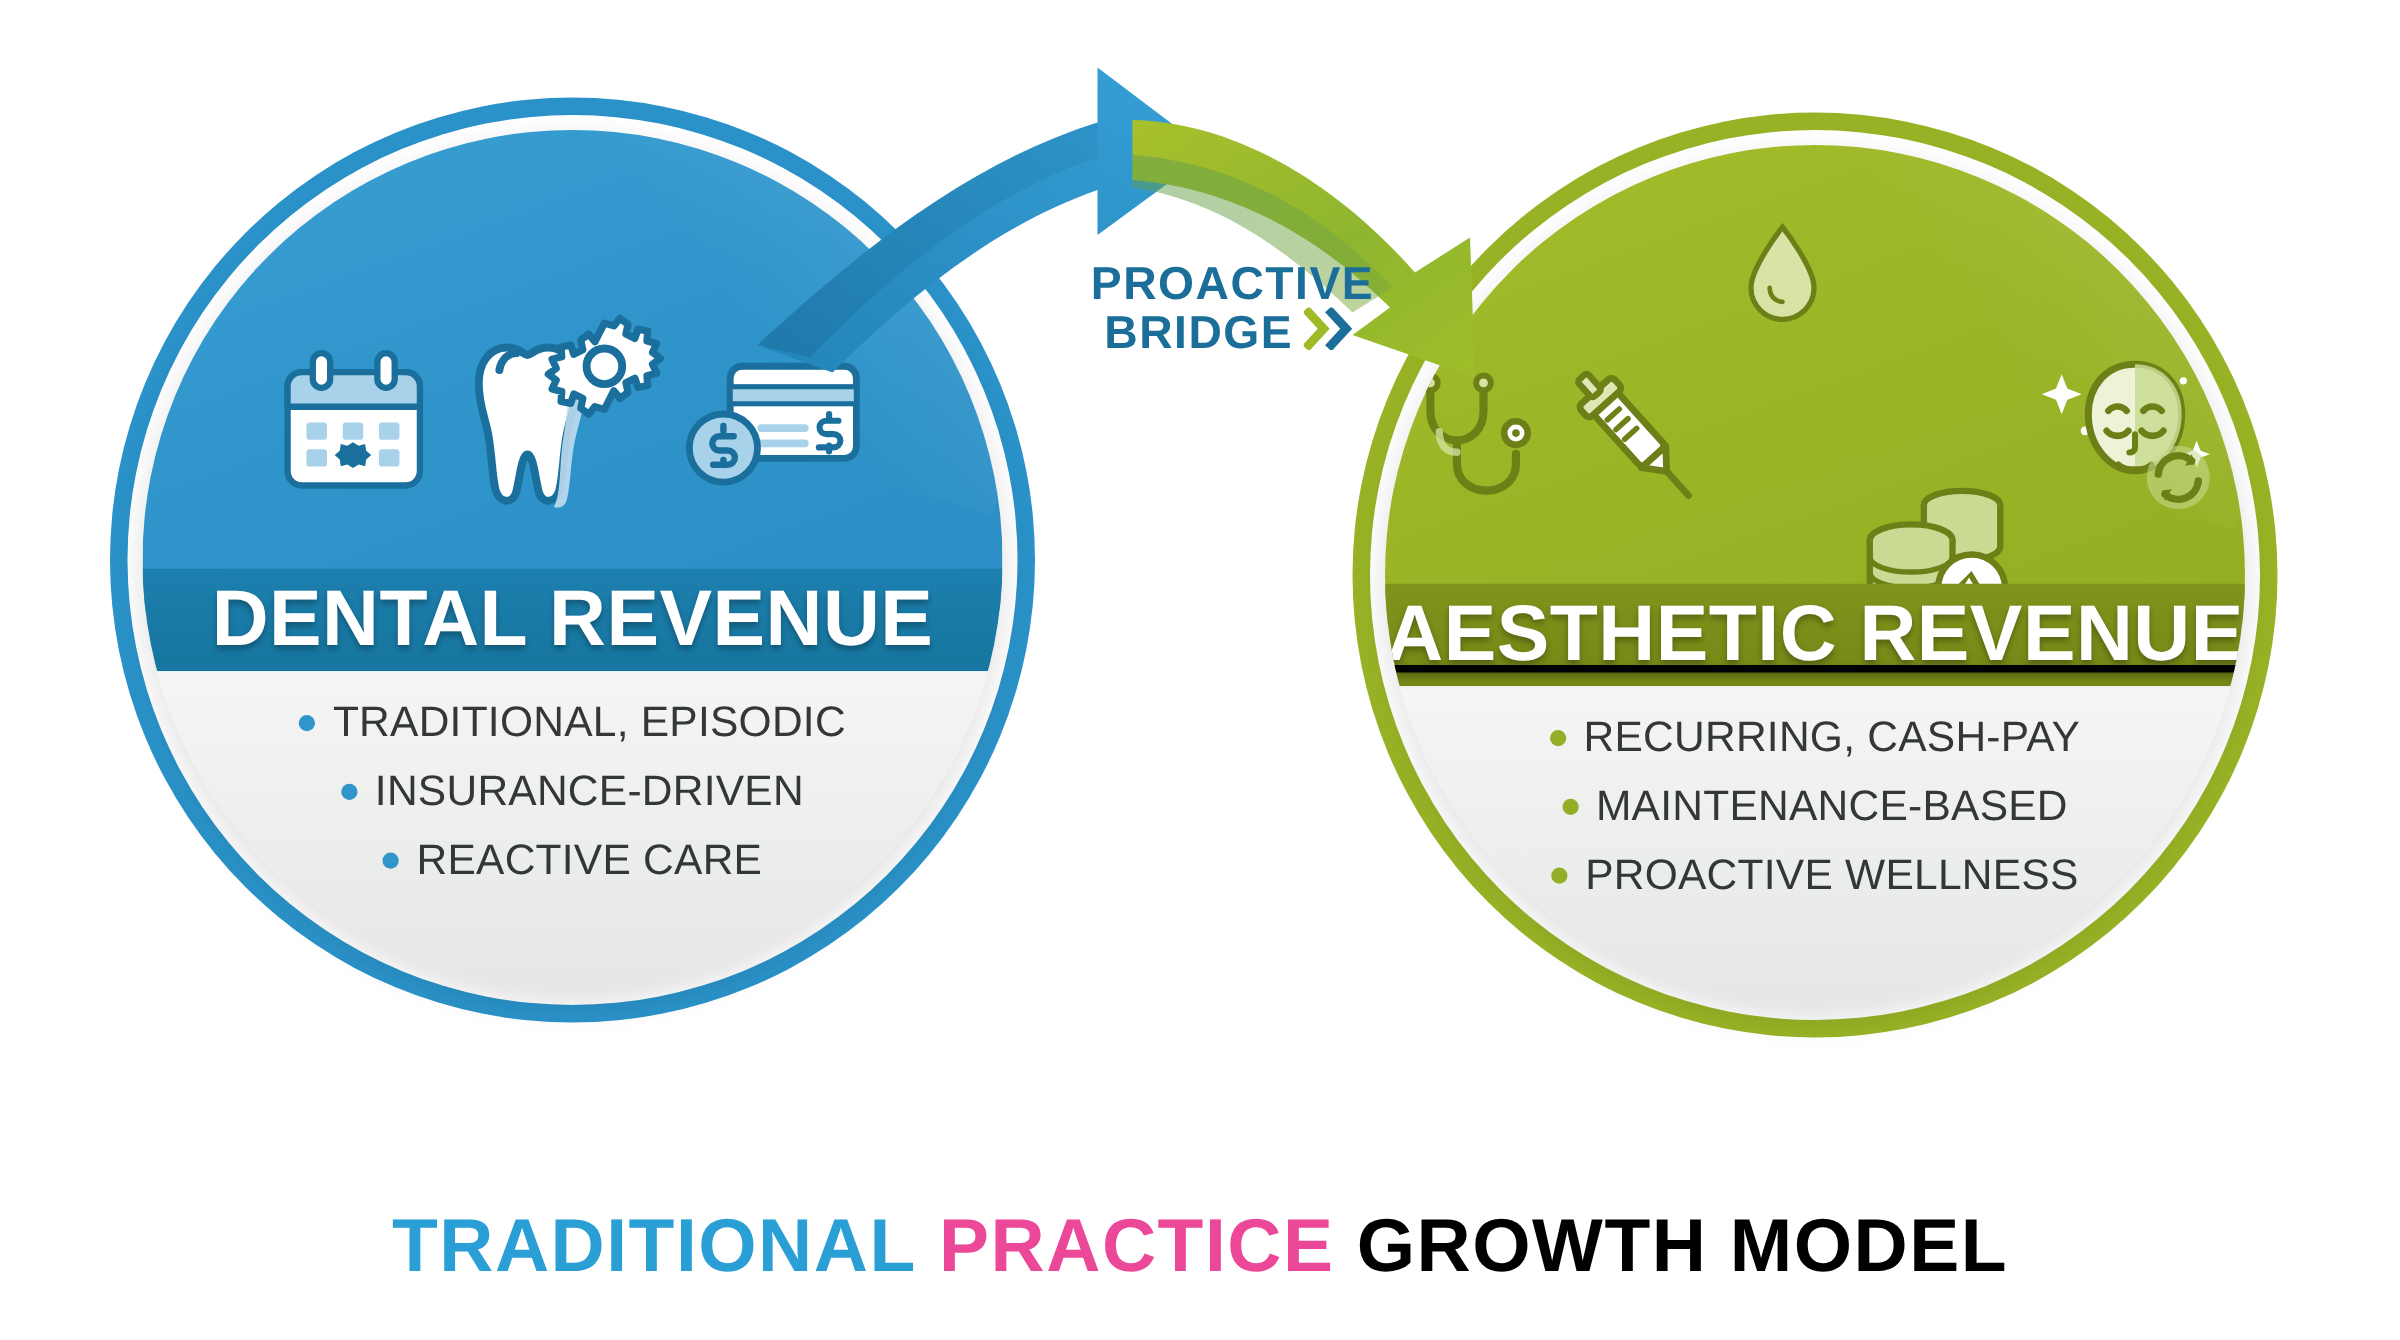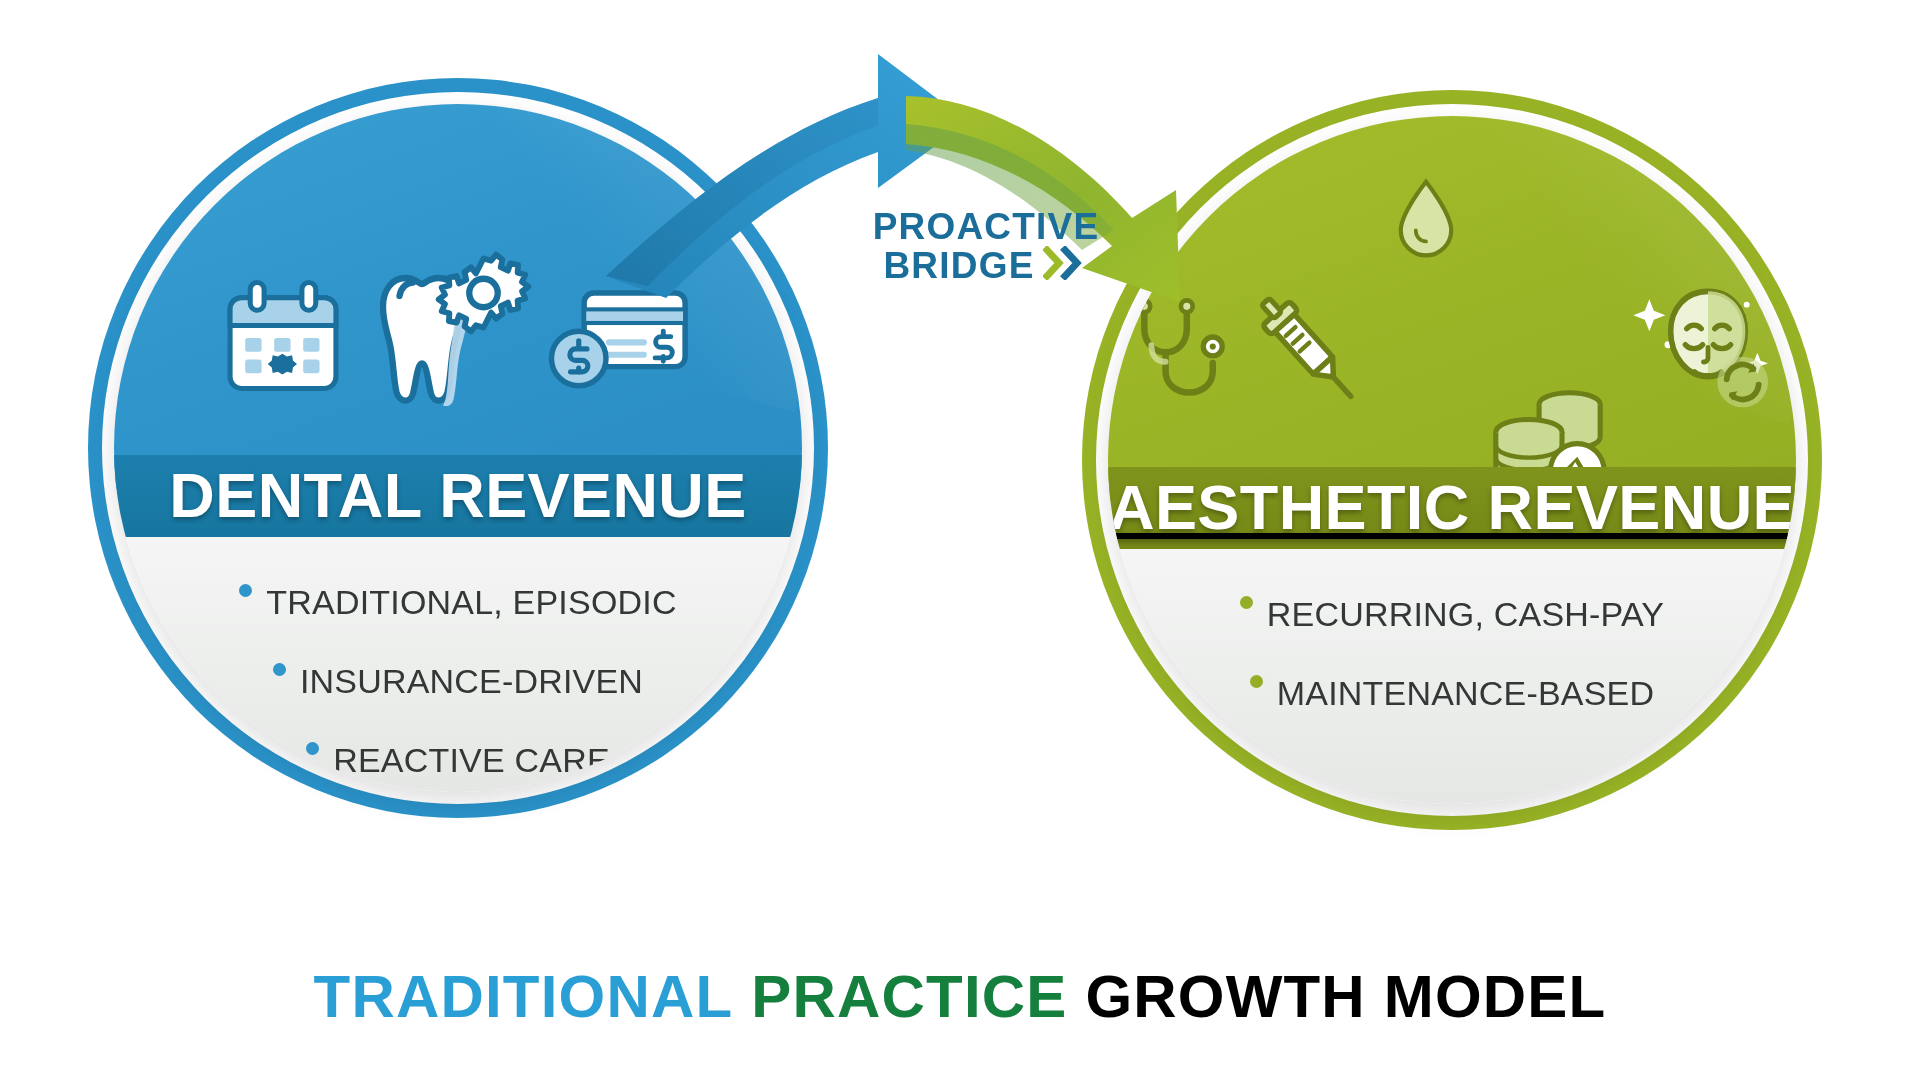--- a/index.html
+++ b/index.html
@@ -43,21 +43,21 @@
     position:absolute;left:0;right:0;top:0;
     display:flex;flex-direction:column;gap:16px;
     padding-top:22px;
   }
   .bullet{
     display:flex;align-items:center;justify-content:center;
     gap:14px;white-space:nowrap;
   }
   .dot{width:13px;height:13px;border-radius:50%;flex:0 0 auto;}
   .bullet .txt{
-    font-size:34px;font-weight:500;color:#333736;letter-spacing:.2px;margin-top:24px;
+    font-size:34px;font-weight:500;color:#333736;letter-spacing:.2px;
   }
 
   
   #left-card{left:88px;top:78px;width:740px;height:740px;}
   #left-card .ring-outer{background:#2a92c8;}
   #left-card .ring-gap{inset:14px;}
   #left-card .disc{inset:26px;}
   #left-card .disc-top{
     background:linear-gradient(160deg,#3aa0d3 0%,#2f95cb 45%,#2b8ec4 100%);
   }
@@ -115,21 +115,21 @@
 
   
   #footer-title{
     position:absolute;left:0;right:0;top:962px;
     text-align:center;white-space:nowrap;
   }
   #footer-title span{
     font-size:60px;font-weight:700;letter-spacing:1.2px;
   }
   .t-blue-light{color:#2a9fd6;}
-  .t-blue-dark{color:#15803d;}
+  .t-blue-dark{color:#ec4899;}
   .t-green{color:#000000;}
 </style>
 </head>
 <body>
 
 <div class="stage">
 
   <div class="card" id="left-card">
     <div class="ring-outer"></div>
     <div class="ring-gap"></div>
@@ -294,20 +294,24 @@
 
       <div class="disc-bottom">
         <div class="bullets">
           <div class="bullet">
             <span class="dot"></span>
             <span class="txt">RECURRING, CASH-PAY</span>
           </div>
           <div class="bullet">
             <span class="dot"></span>
             <span class="txt">MAINTENANCE-BASED</span>
+          </div>
+          <div class="bullet">
+            <span class="dot"></span>
+            <span class="txt">PROACTIVE WELLNESS</span>
           </div>
         </div>
       </div>
     </div>
   </div>
 
   <div id="bridge">
     <svg viewBox="0 0 740 330">
       <defs>
         <linearGradient id="gBlue" x1="0" y1="1" x2="1" y2="0">

